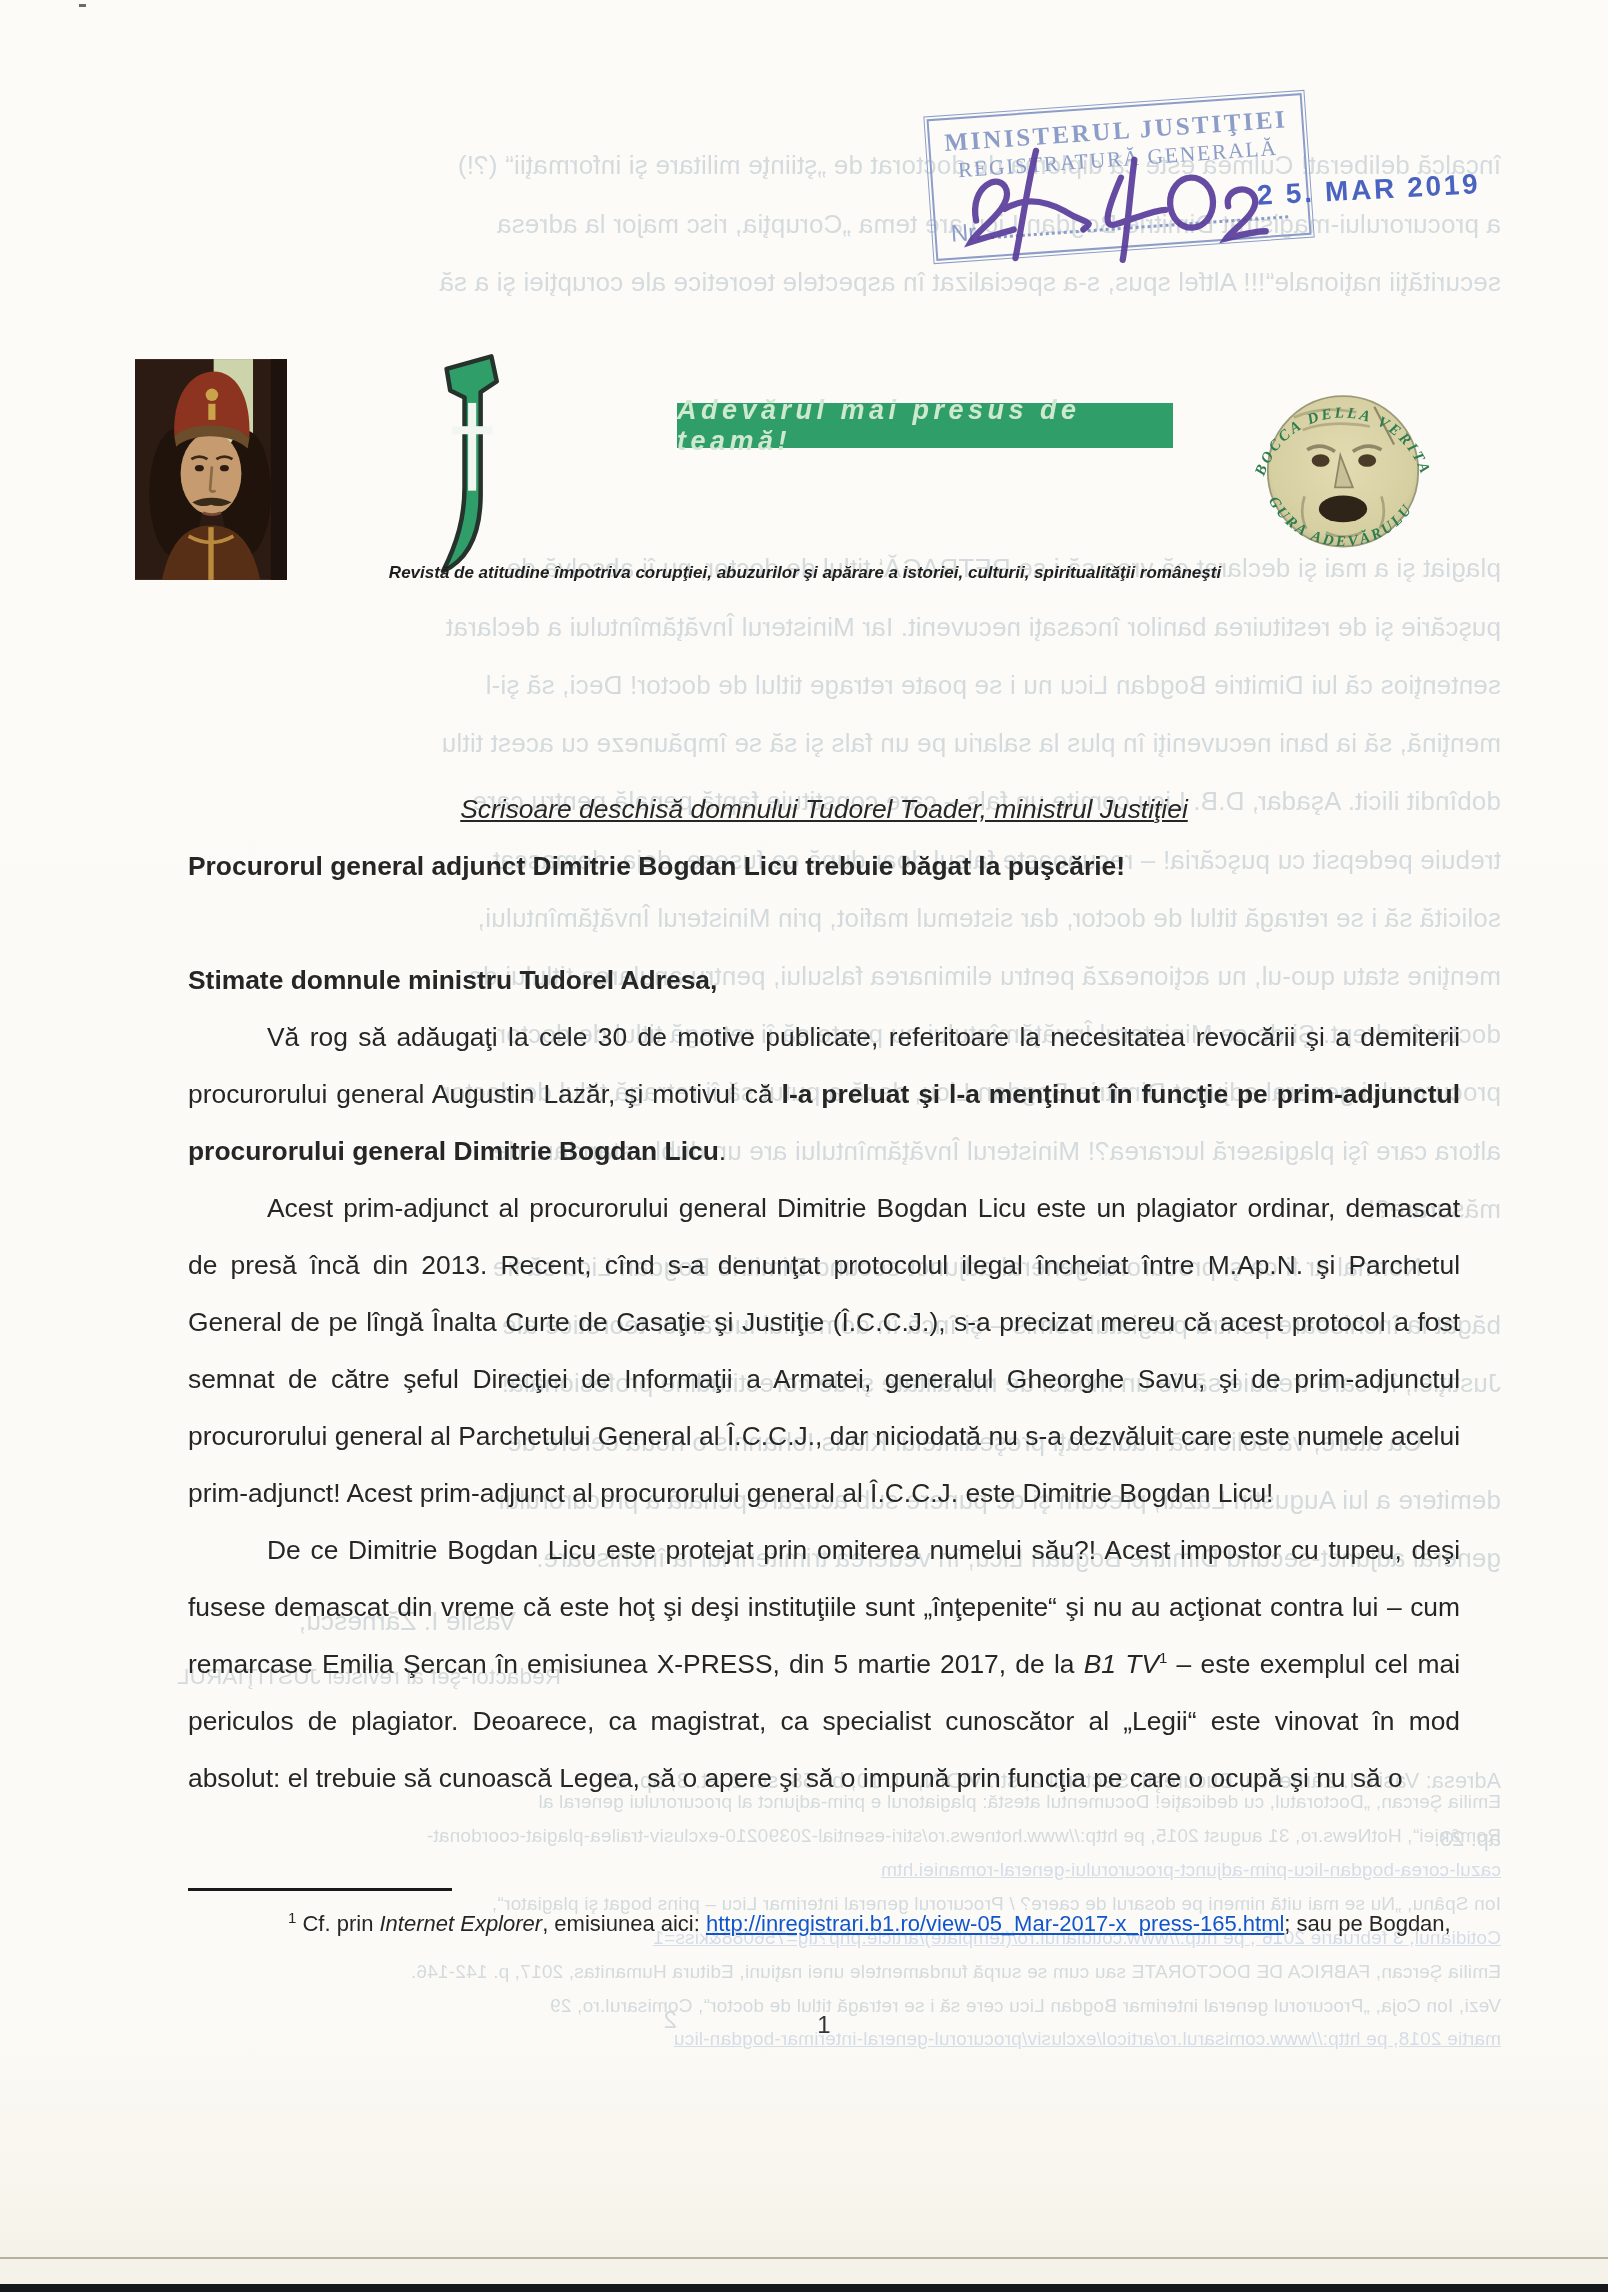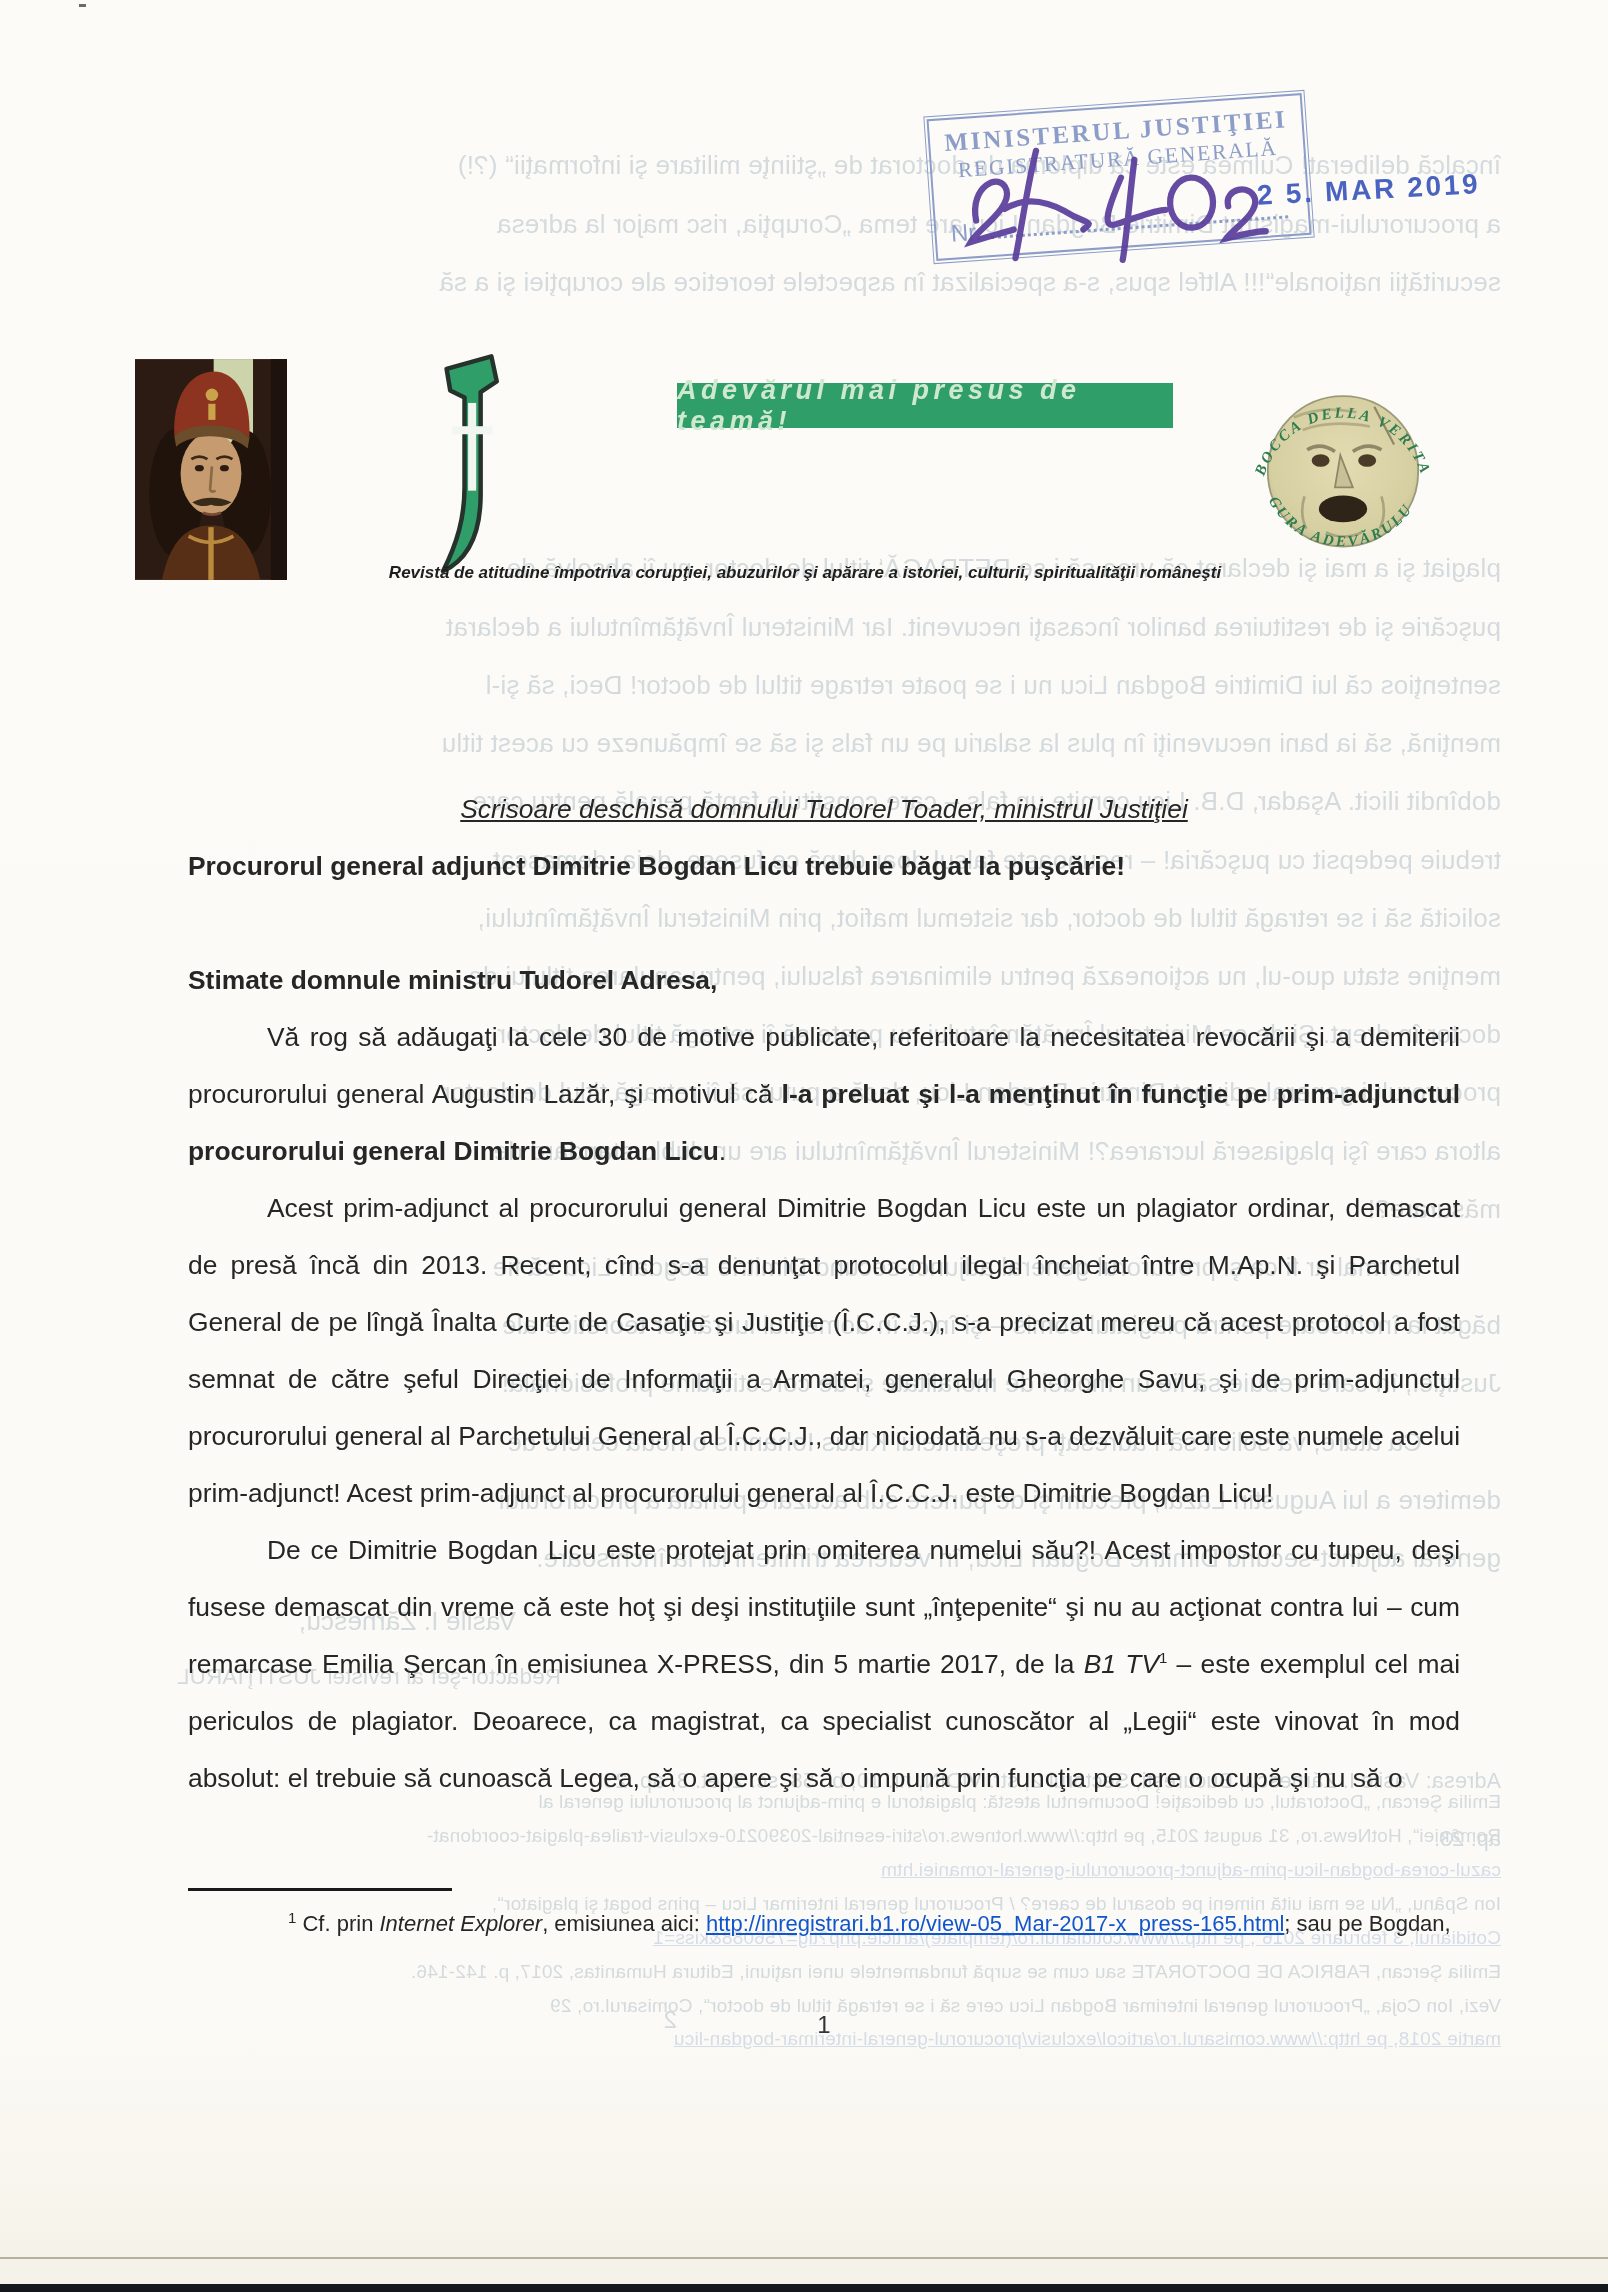--- a/index.html
+++ b/index.html
@@ -22,21 +22,21 @@
     text-align:center;margin-top:1.8px;white-space:nowrap;}
   .stamp .nr-row{display:flex;align-items:flex-end;margin-top:36px;font-size:24px;}
   .stamp .nr-dots{flex:1;border-bottom:3.6px dotted #8d9dc9;margin:0 5.4px 5.4px 9px;height:18px;}
   .stamp-date{position:absolute;left:1257px;top:174px;transform:rotate(-3deg);
     color:#4a63c0;font-weight:bold;font-size:28px;letter-spacing:2.7px;white-space:nowrap;}
   .scribble{position:absolute;left:951px;top:124px;pointer-events:none;}
   
   .masthead{position:absolute;left:133px;top:355px;width:1312px;height:242px;}
   .portrait{position:absolute;left:1.8px;top:3.6px;}
   .sword{position:absolute;left:301px;top:-3.6px;}
-  .motto{position:absolute;left:544px;top:28px;width:496px;height:45px;background:#2f9e68;
+  .motto{position:absolute;left:544px;top:48px;width:496px;height:45px;background:#2f9e68;
     display:flex;align-items:center;justify-content:flex-start;}
   .motto span{color:#cfe9cf;font-style:italic;font-weight:bold;font-size:27px;letter-spacing:4.5px;}
   .mast-title{position:absolute;left:351px;top:63px;font-family:"DejaVu Serif",serif;
     font-weight:bold;font-size:95px;letter-spacing:10.7px;color:#2f9e68;
     -webkit-text-stroke:3.1px #2c362f;text-shadow:2.7px 2.7px 0 rgba(45,45,45,.30);white-space:nowrap;}
   .mast-sub{position:absolute;left:90px;top:208px;width:1164px;text-align:center;
     font-style:italic;font-weight:bold;font-size:17px;color:#1e1e1e;letter-spacing:0px;}
   .seal{position:absolute;left:1107px;top:16px;}
   .seal text{font-family:"Liberation Serif",serif;font-style:italic;font-weight:bold;
     font-size:17px;fill:#2e7d4f;letter-spacing:3px;}

